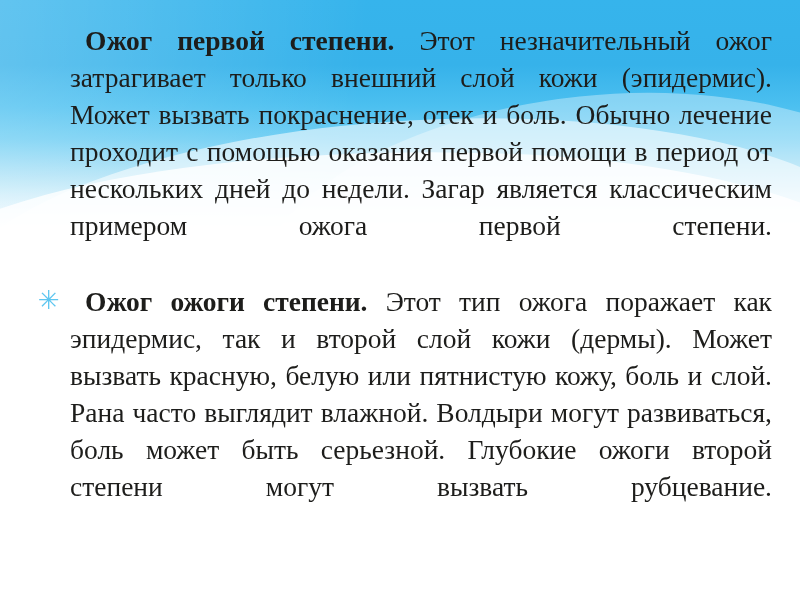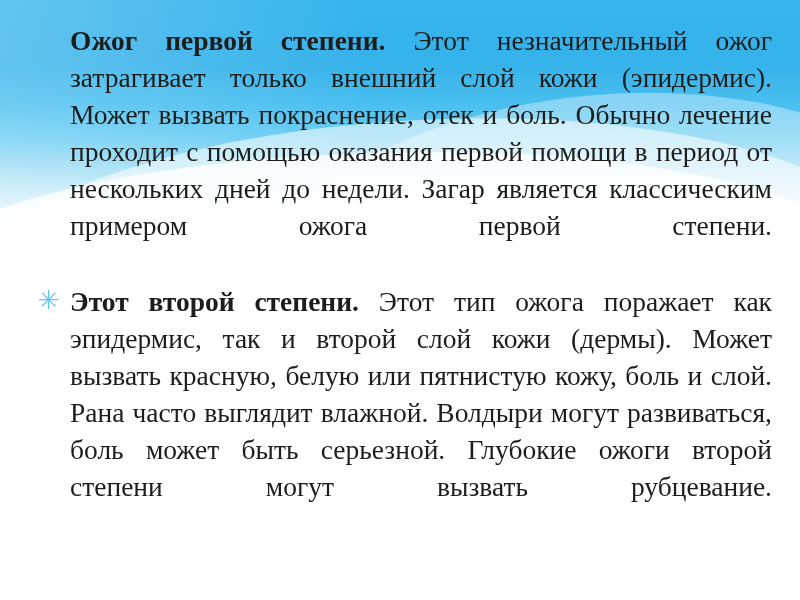--- a/index.html
+++ b/index.html
@@ -118,20 +118,21 @@
     margin: 0;
     font-size: 27.5px;
     line-height: 37px;
     color: #1d1d1b;
     text-align: justify;
     text-justify: inter-word;
     hyphens: none;
   }
   .para .lead {
     font-weight: bold;
+    margin-left: 15px;
   }
   
   .para::after {
     content: "";
     display: inline-block;
     width: 100%;
   }
 </style>
 </head>
 <body>
@@ -148,19 +149,19 @@
   <div class="content">
     <ul class="bullets">
 
       <li class="bullet">
 
         <p class="para"><span class="lead">Ожог первой степени.</span><span> Этот незначительный ожог затрагивает только внешний слой кожи (эпидермис). Может вызвать покраснение, отек и боль. Обычно лечение проходит с помощью оказания первой помощи в период от нескольких дней до недели. Загар является классическим примером ожога первой степени.</span></p>
       </li>
 
       <li class="bullet">
         <span class="bullet-marker">✳</span>
-        <p class="para"><span class="lead">Этот второй степени.</span><span> Этот тип ожога поражает как эпидермис, так и второй слой кожи (дермы). Может вызвать красную, белую или пятнистую кожу, боль и слой. Рана часто выглядит влажной. Волдыри могут развиваться, боль может быть серьезной. Глубокие ожоги второй степени могут вызвать рубцевание.</span></p>
+        <p class="para"><span class="lead">Ожог ожоги степени.</span><span> Этот тип ожога поражает как эпидермис, так и второй слой кожи (дермы). Может вызвать красную, белую или пятнистую кожу, боль и слой. Рана часто выглядит влажной. Волдыри могут развиваться, боль может быть серьезной. Глубокие ожоги второй степени могут вызвать рубцевание.</span></p>
       </li>
 
     </ul>
   </div>
 
 </div>
 
 </body></html>

